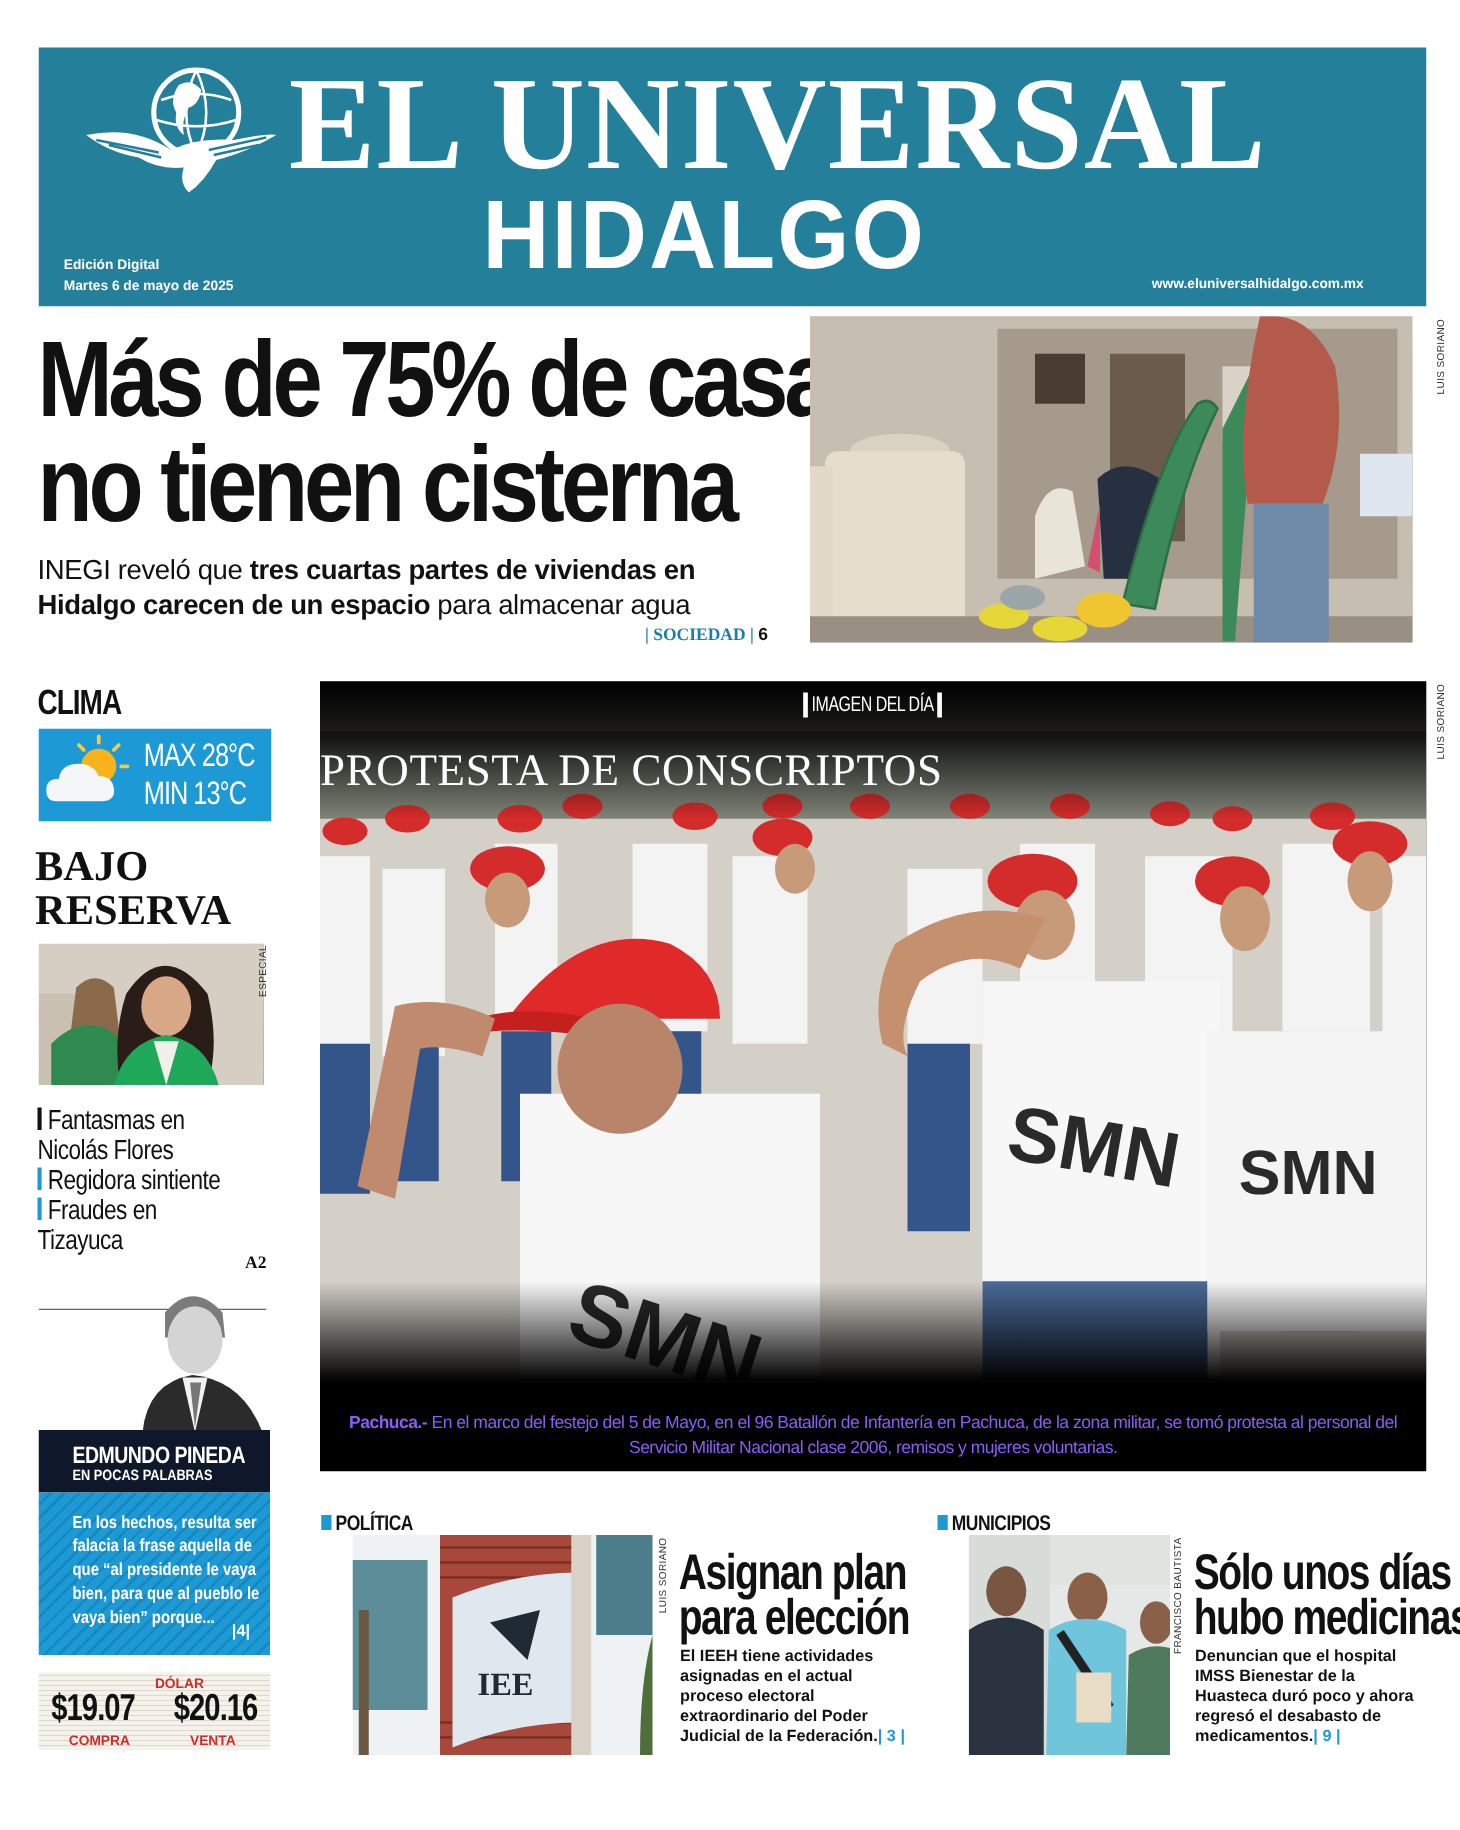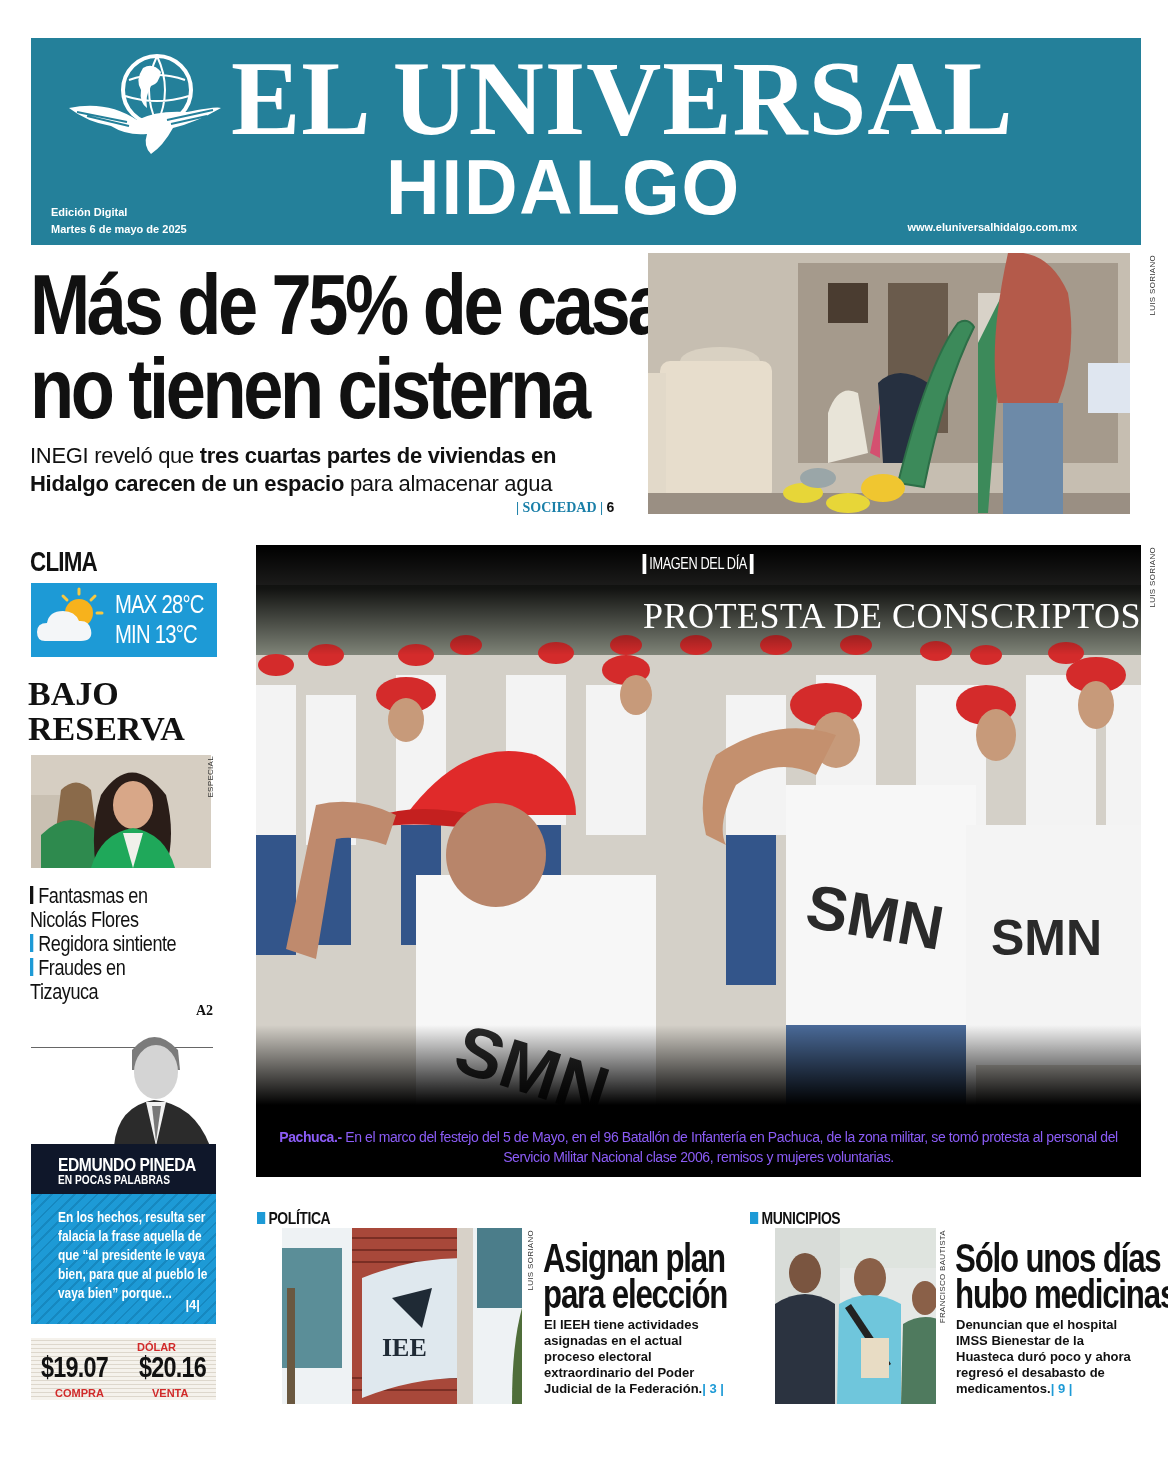--- a/index.html
+++ b/index.html
@@ -5,21 +5,21 @@
   * { box-sizing: border-box; margin: 0; padding: 0; }
   html, body { width: 1168px; height: 1464px; background: #ffffff; overflow: hidden; }
   body { position: relative; font-family: "Liberation Sans", sans-serif; color: #111; }
 
   
   .masthead { position: absolute; left: 31px; top: 38px; width: 1110px; height: 207px; background: #24809a; color: #fff; }
   .masthead .logo { position: absolute; left: 36px; top: 12px; width: 156px; height: 108px; }
   .masthead .title { position: absolute; left: 200px; top: 8px; font-family: "Liberation Serif", serif; font-weight: bold; font-size: 106px; letter-spacing: 1px; line-height: 1; white-space: nowrap; transform: scaleX(0.98); transform-origin: left top; }
   .masthead .sub { position: absolute; left: 355px; top: 110px; font-family: "Liberation Sans", sans-serif; font-weight: bold; font-size: 78px; letter-spacing: 2px; line-height: 1; transform: scaleX(0.95); transform-origin: left top; }
   .masthead .edition { position: absolute; left: 20px; top: 166px; font-size: 11px; font-weight: bold; line-height: 17px; }
-  .masthead .url { position: absolute; right: 64px; top: 183px; font-size: 11px; font-weight: bold; }
+  .masthead .url { position: absolute; right: 50px; top: 183px; font-size: 11px; font-weight: bold; }
 
   
   .lead-headline { position: absolute; left: 30px; top: 262px; width: 610px; font-family: "Liberation Sans", sans-serif; font-weight: bold; font-size: 86px; line-height: 84px; letter-spacing: -4px; transform: scaleX(0.84); transform-origin: left top; white-space: nowrap; }
   .lead-deck { position: absolute; left: 30px; top: 442px; width: 610px; font-size: 22px; line-height: 28px; letter-spacing: -0.3px; }
   .lead-deck b { font-weight: bold; }
   .lead-ref { position: absolute; left: 516px; top: 499px; font-family: "Liberation Serif", serif; font-weight: bold; font-size: 14px; color: #1a7fa8; }
   .lead-ref .pg { color: #111; font-family: "Liberation Sans", sans-serif; }
   .lead-photo { position: absolute; left: 648px; top: 253px; width: 482px; height: 261px; overflow: hidden;
     background: linear-gradient(180deg,#cfc7bb 0%,#b7aea1 40%,#9b8f82 100%); }
   .credit-v { position: absolute; font-size: 8px; color: #333; writing-mode: vertical-rl; transform: rotate(180deg); letter-spacing: 0.3px; }
@@ -39,32 +39,32 @@
   .pineda-photo { position: absolute; left: 104px; top: 1028px; width: 110px; height: 118px; overflow: hidden; }
   .pineda-box { position: absolute; left: 31px; top: 1144px; width: 185px; height: 50px; background: #0f172a; color: #fff; padding: 12px 0 0 27px; }
   .pineda-box .name { font-weight: bold; font-size: 19px; line-height: 18px; letter-spacing: -0.5px; transform: scaleX(0.82); transform-origin: left top; white-space: nowrap; }
   .pineda-box .col { font-weight: bold; font-size: 12px; line-height: 13px; transform: scaleX(0.85); transform-origin: left top; white-space: nowrap; }
   .pineda-text { position: absolute; left: 31px; top: 1194px; width: 185px; height: 130px; color: #fff; padding: 14px 12px 0 27px;
     background: repeating-linear-gradient(135deg,#1d9ad6 0 6px,#1688c0 6px 8px); }
   .pineda-text p { font-weight: bold; font-size: 14px; line-height: 19px; transform: scaleX(0.85); transform-origin: left top; width: 176px; }
   .pineda-text .ref { position: absolute; right: 16px; bottom: 12px; font-weight: bold; font-size: 13px; }
   .dolar { position: absolute; left: 31px; top: 1338px; width: 185px; height: 62px;
     background: repeating-linear-gradient(0deg,#f5f2ec 0 3px,#ddd7cc 3px 4px); }
-  .dolar .lbl { position: absolute; left: 0; width: 100%; top: 3px; text-align: center; padding-left: 40px; font-weight: bold; font-size: 11px; color: #d12a2a; margin-left: 13px; }
+  .dolar .lbl { position: absolute; left: 0; width: 100%; top: 3px; text-align: center; padding-left: 40px; font-weight: bold; font-size: 11px; color: #d12a2a; }
   .dolar .val { position: absolute; top: 12px; font-weight: bold; font-size: 30px; letter-spacing: -1px; transform: scaleX(0.78); transform-origin: left top; }
   .dolar .sub { position: absolute; top: 49px; font-weight: bold; font-size: 11px; color: #d12a2a; }
 
   
   .idd { position: absolute; left: 256px; top: 545px; width: 885px; height: 632px; background: #000; overflow: hidden; }
   .idd .photo { position: absolute; left: 0; top: 0; width: 885px; height: 560px; overflow: hidden; }
   .idd .fade-top { position: absolute; left: 0; top: 0; width: 100%; height: 110px; background: linear-gradient(#000 0%, rgba(0,0,0,0.85) 40%, rgba(0,0,0,0) 100%); }
   .idd .fade-bot { position: absolute; left: 0; top: 480px; width: 100%; height: 80px; background: linear-gradient(rgba(0,0,0,0), #000); }
   .idd .kicker { position: absolute; left: 0; width: 100%; top: 9px; text-align: center; color: #fff; }
   .idd .kicker span.k { display: inline-block; font-size: 17px; letter-spacing: -0.5px; transform: scaleX(0.75); padding: 0 4px; border-left: 5px solid #fff; border-right: 5px solid #fff; line-height: 20px; }
-  .idd .title { position: absolute; left: 0; width: 100%; top: 50px; text-align: right; color: #fff; font-family: "Liberation Serif", serif; font-size: 36px; letter-spacing: 0.5px; }
+  .idd .title { position: absolute; left: 0; width: 100%; top: 50px; text-align: left; color: #fff; font-family: "Liberation Serif", serif; font-size: 36px; letter-spacing: 0.5px; }
   .idd .caption { position: absolute; left: 0; width: 100%; top: 582px; text-align: center; color: #8b5cf6; font-size: 14px; line-height: 20px; letter-spacing: -0.4px; padding: 0 20px; }
   .idd .caption b { font-weight: bold; }
 
   
   .section-tag { position: absolute; font-weight: bold; font-size: 17px; letter-spacing: -0.5px; transform: scaleX(0.82); transform-origin: left top; white-space: nowrap; }
   .section-tag .sq { display: inline-block; width: 10px; height: 12px; background: #1d9ad6; margin-right: 4px; vertical-align: 0; }
   .story-photo { position: absolute; overflow: hidden; padding-left: 25px; }
   .story-head { position: absolute; font-size: 40px; line-height: 36px; letter-spacing: -1.5px; transform: scaleX(0.78); transform-origin: left top; white-space: nowrap; }
   .story-body { position: absolute; font-weight: bold; font-size: 13px; line-height: 16px; }
   .story-body .ref { color: #1d9ad6; }

